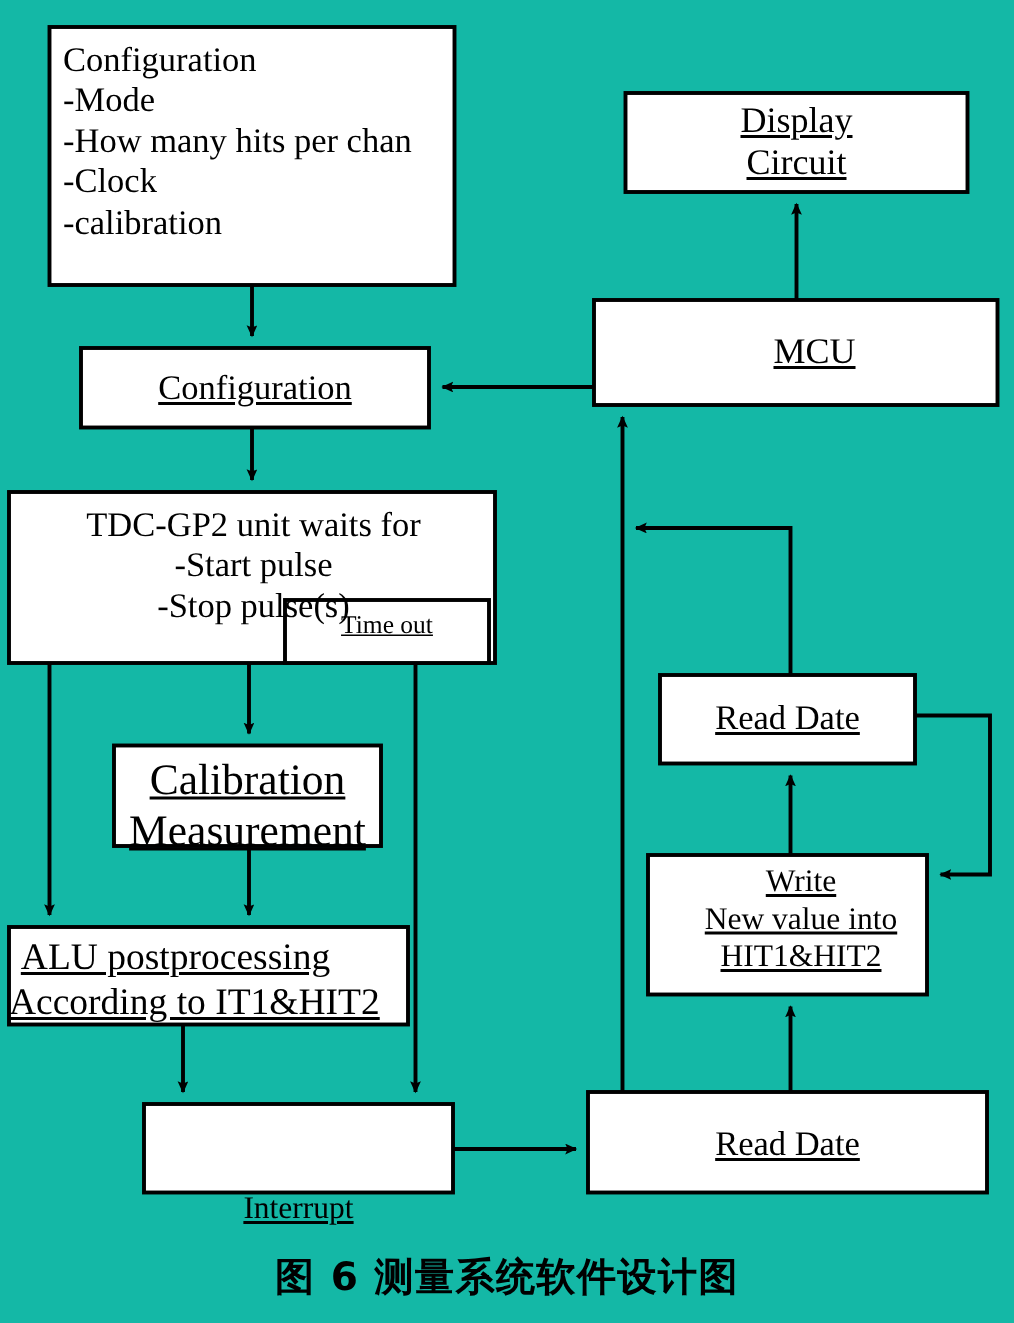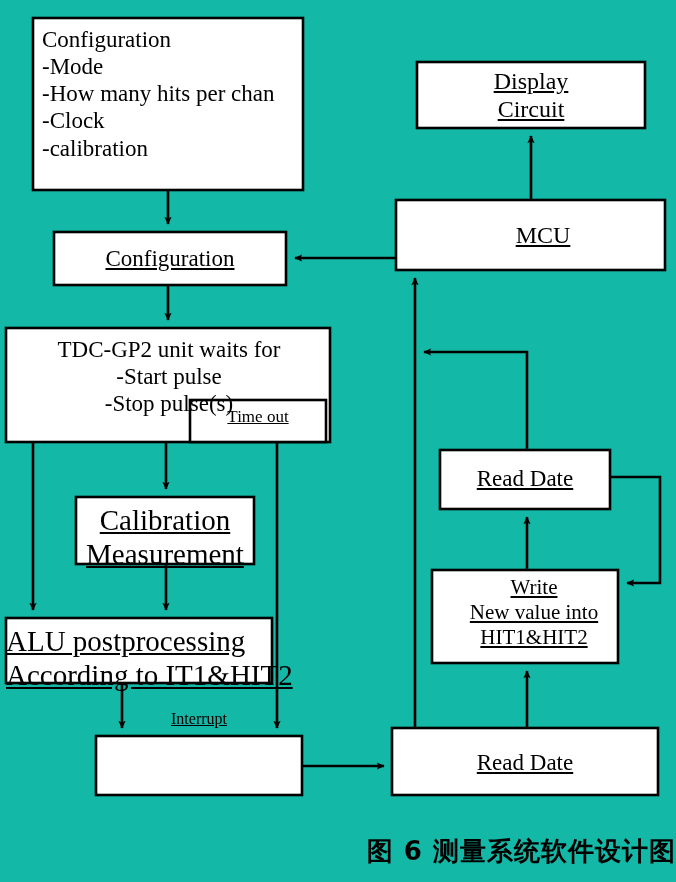--- a/index.html
+++ b/index.html
@@ -5,21 +5,21 @@
   html,body{margin:0;padding:0;background:#fff;}
   body{width:676px;height:882px;font-family:"Liberation Serif",serif;color:#000;overflow:hidden;}
   #stage{position:relative;width:676px;height:882px;background:#14b8a6;}
   svg{position:absolute;left:0;top:0;width:676px;height:882px;}
   .bx{fill:#ffffff;stroke:#000000;stroke-width:2.6;}
   .ln{stroke:#000000;stroke-width:2.6;fill:none;}
   .lbl{position:absolute;font-family:"Liberation Serif",serif;color:#000;line-height:1.18;
        white-space:pre;pointer-events:none;}
   .ctr{text-align:center;text-decoration:underline;}
   .lft{text-align:left;}
-  .cap{position:absolute;left:0;width:676px;text-align:right;
+  .cap{position:absolute;left:0;width:676px;text-align:center;
        font-family:"DejaVu Sans",sans-serif;font-weight:bold;font-size:26px;color:#000;letter-spacing:1px;}
 </style>
 </head>
 <body>
 
 <div id="stage">
 
   <svg viewBox="0 0 676 882">
     <defs>
       <marker id="ah" markerWidth="10" markerHeight="10" refX="7.2" refY="3.6" orient="auto" markerUnits="userSpaceOnUse">
@@ -92,22 +92,22 @@
 
   <div class="lbl ctr" style="left:440px; top:465px; width:170px; font-size:23px;">Read Date</div>
 
   <div class="lbl ctr" style="left:76px;  top:503px; width:178px; font-size:29px;">Calibration
 Measurement</div>
 
   <div class="lbl ctr" style="left:432px; top:575px; width:204px; font-size:21px;">Write
 New value into
 HIT1&amp;HIT2</div>
 
-  <div class="lbl ctr" style="left:6px;   top:624px; width:222px; font-size:29px;">ALU postprocessing
+  <div class="lbl ctr" style="left:6px;   top:624px; width:222px; font-size:25px;">ALU postprocessing
 According to IT1&amp;HIT2</div>
 
-  <div class="lbl ctr" style="left:96px;  top:710px; width:206px; font-size:16px;">Interrupt</div>
+  <div class="lbl ctr" style="left:96px;  top:793px; width:206px; font-size:21px;">Interrupt</div>
 
   <div class="lbl ctr" style="left:392px; top:749px; width:266px; font-size:23px;">Read Date</div>
 
   <div class="cap" style="top:834px;">图 6    测量系统软件设计图</div>
 
 </div>
 
 </body></html>

